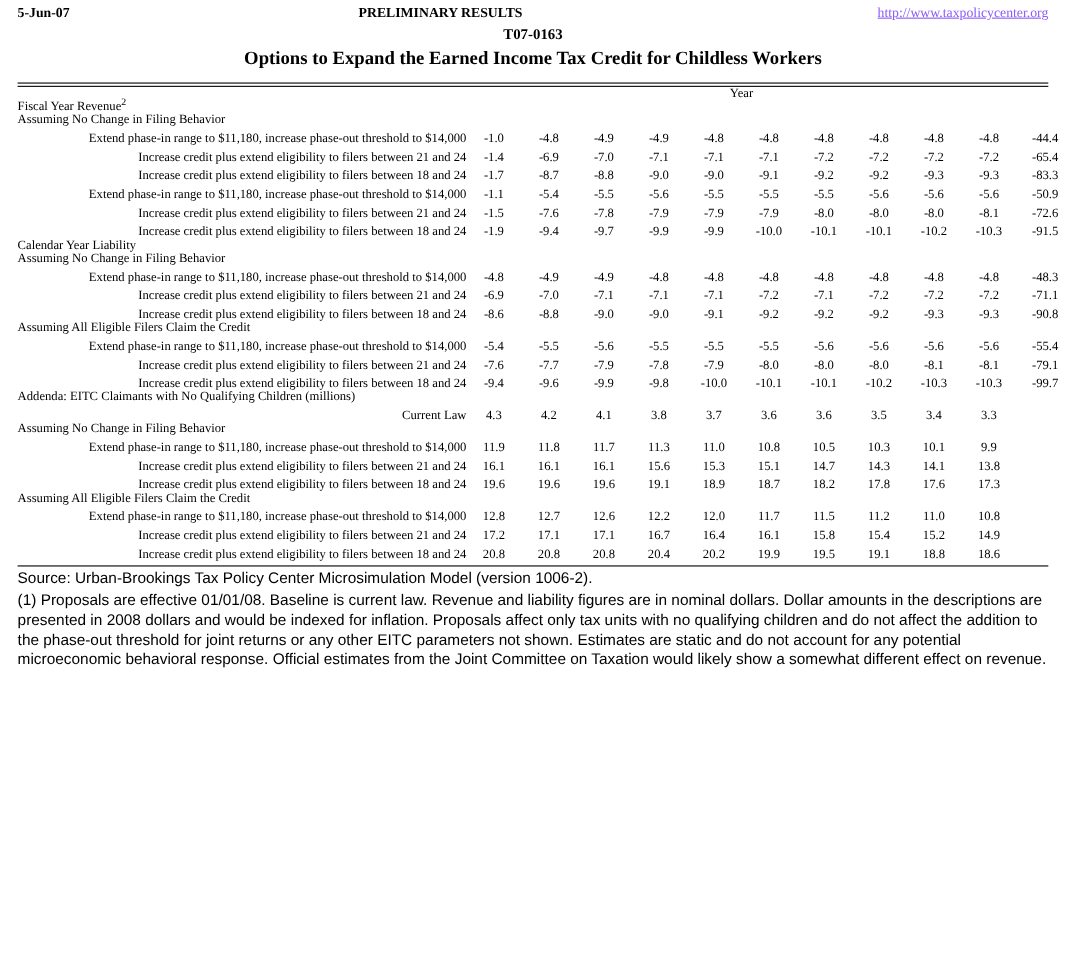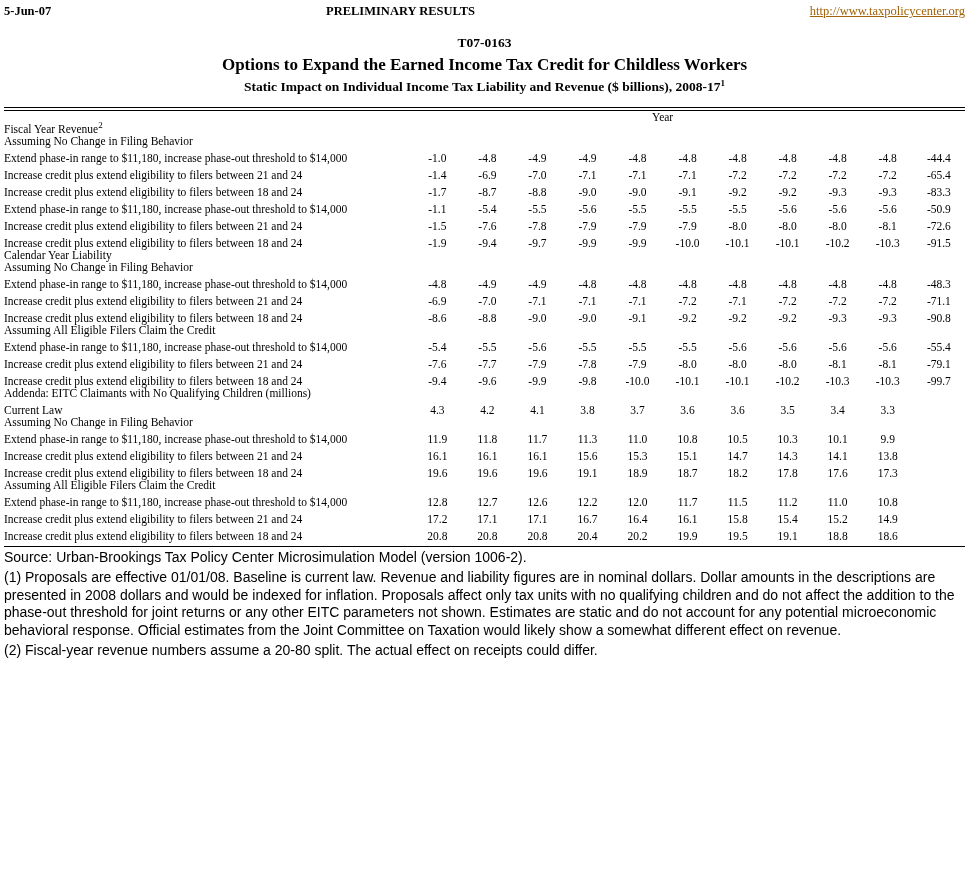--- a/index.html
+++ b/index.html
@@ -13,47 +13,47 @@
     font-family: "Liberation Serif", serif;
     color: #000000;
     position: relative;
     overflow: hidden;
   }
   .page {
     position: relative;
     width: 969px;
     height: 886px;
     box-sizing: border-box;
-    padding: 0 4px;
+    padding: 0 16px;
   }
 
   
   .top-row {
     display: flex;
     align-items: flex-start;
     justify-content: space-between;
     font-size: 12.5px;
     font-weight: bold;
     padding-top: 4px;
   }
   .top-date { flex: 0 0 auto; }
   .top-center { flex: 1 1 auto; text-align: center; margin-left: -60px;}
   .top-url {
     flex: 0 0 auto;
-    color: #a16207;
+    color: #8b5cf6;
     text-decoration: underline;
     font-weight: normal;
     font-size: 12.5px;
   }
 
   
   .title-block {
     text-align: center;
     font-weight: bold;
-    margin-top: 14px;
+    margin-top: 2px;
     line-height: 1.45;
   }
   .title-block .t1 { font-size: 13.5px; }
   .title-block .t2 { font-size: 17px; }
   .title-block .t3 { font-size: 13.5px; }
   sup { font-size: 9px; vertical-align: super; line-height: 0; }
 
   
   .rule-double {
     margin-top: 10px;
@@ -77,21 +77,21 @@
     padding: 0;
     vertical-align: bottom;
     font-weight: normal;
   }
   .cell-num {
     text-align: center;
     font-size: 11.5px;
     height: 17px;
   }
   .cell-label {
-    text-align: left;
+    text-align: right;
     font-size: 11.5px;
     height: 17px;
     white-space: nowrap;
   }
 
   
   .year-span {
     text-align: center;
     font-weight: bold;
     font-size: 11.5px;
@@ -141,21 +141,20 @@
 
   <div class="top-row">
     <div class="top-date">5-Jun-07</div>
     <div class="top-center">PRELIMINARY RESULTS</div>
     <a class="top-url" href="#">http://www.taxpolicycenter.org</a>
   </div>
 
   <div class="title-block">
     <div class="t1">T07-0163</div>
     <div class="t2">Options to Expand the Earned Income Tax Credit for Childless Workers</div>
-    <div class="t3"><span>Static Impact on Individual Income Tax Liability and Revenue ($ billions), 2008-17</span><sup>1</sup></div>
   </div>
 
   <div class="rule-double"></div>
 
   <table class="data">
     <colgroup>
       <col class="label">
       <col class="num">
         <col class="num">
         <col class="num">
@@ -552,16 +551,15 @@
           <td class="cell-num">18.6</td>
           <td class="cell-num"></td>
         </tr>
       </tbody>
   </table>
 
   <div class="footnote-wrap">
     <div class="foot-rule"></div>
     <div class="foot">Source: Urban-Brookings Tax Policy Center Microsimulation Model (version 1006-2).</div>
     <div class="foot">(1) Proposals are effective 01/01/08. Baseline is current law. Revenue and liability figures are in nominal dollars. Dollar amounts in the descriptions are presented in 2008 dollars and would be indexed for inflation. Proposals affect only tax units with no qualifying children and do not affect the addition to the phase-out threshold for joint returns or any other EITC parameters not shown. Estimates are static and do not account for any potential microeconomic behavioral response. Official estimates from the Joint Committee on Taxation would likely show a somewhat different effect on revenue.</div>
-    <div class="foot">(2) Fiscal-year revenue numbers assume a 20-80 split. The actual effect on receipts could differ.</div>
   </div>
 
 </div>
 
 </body></html>

